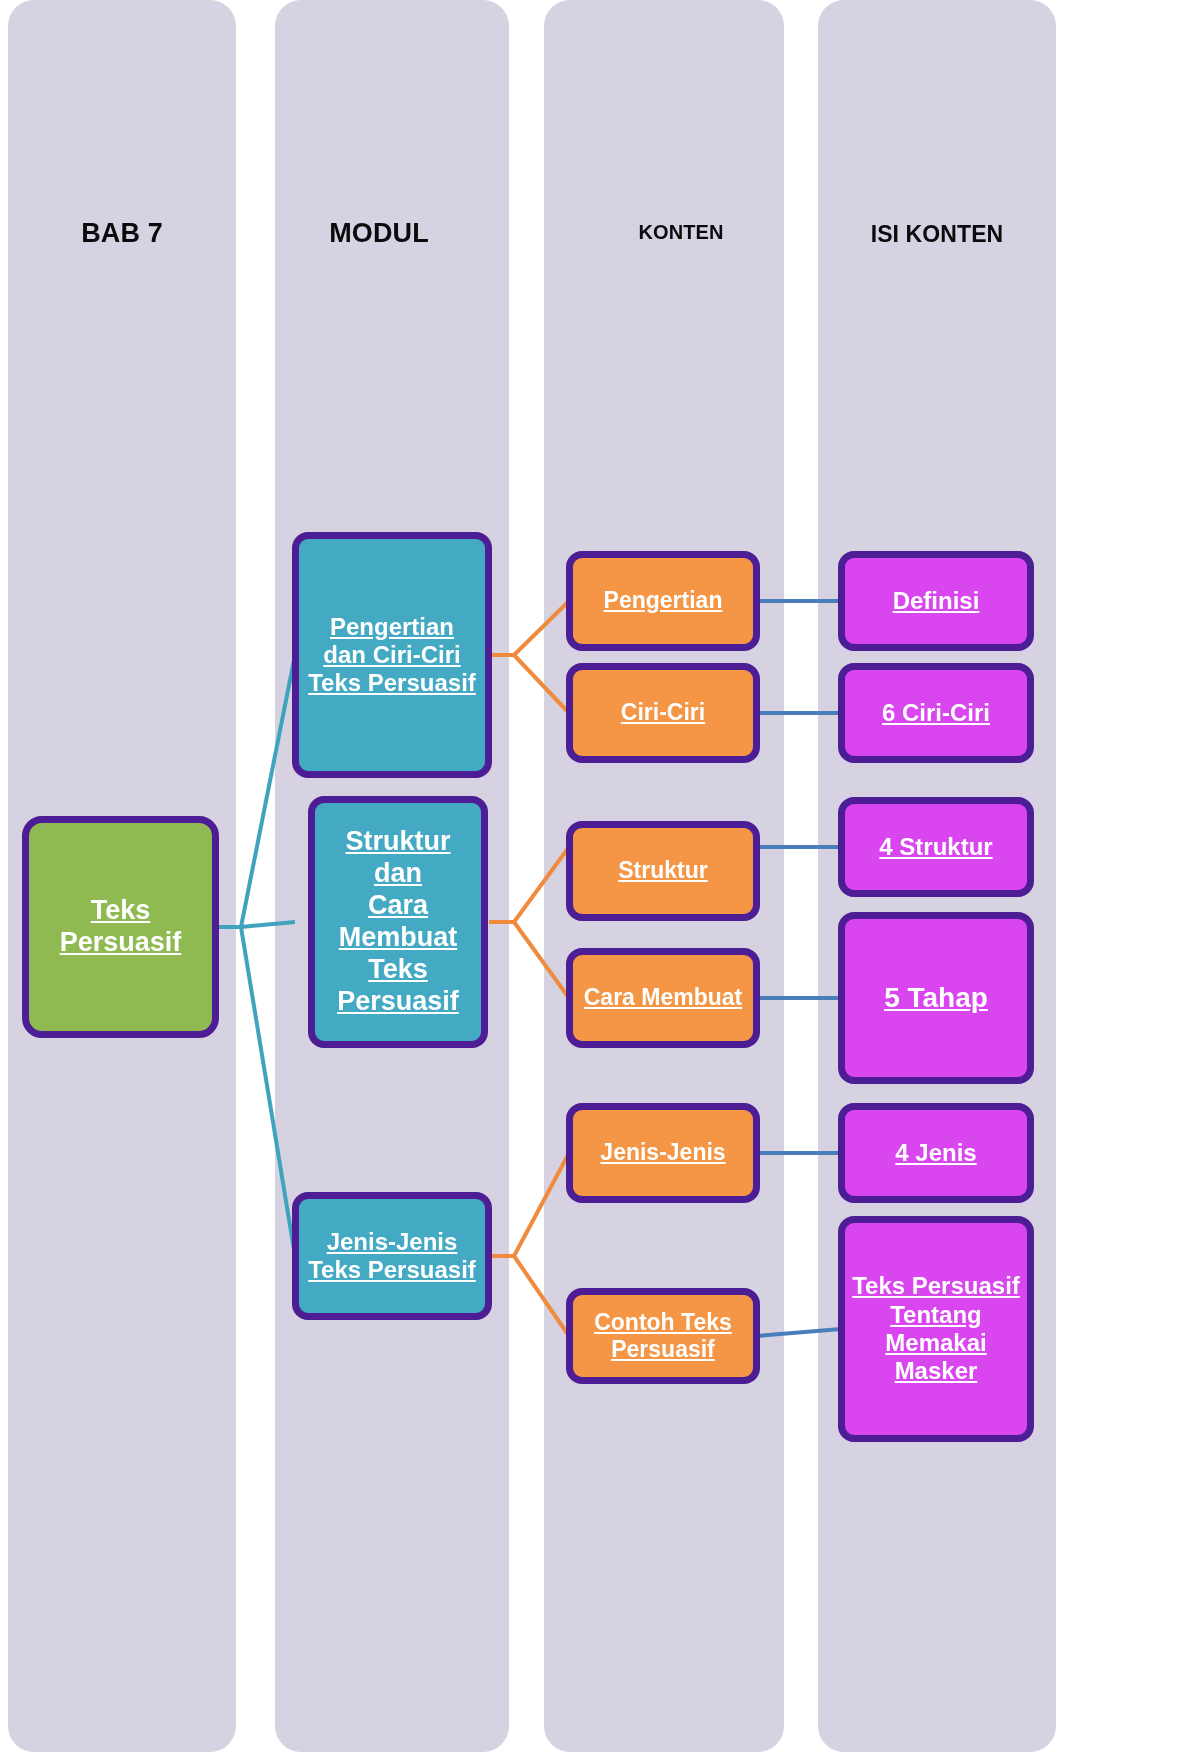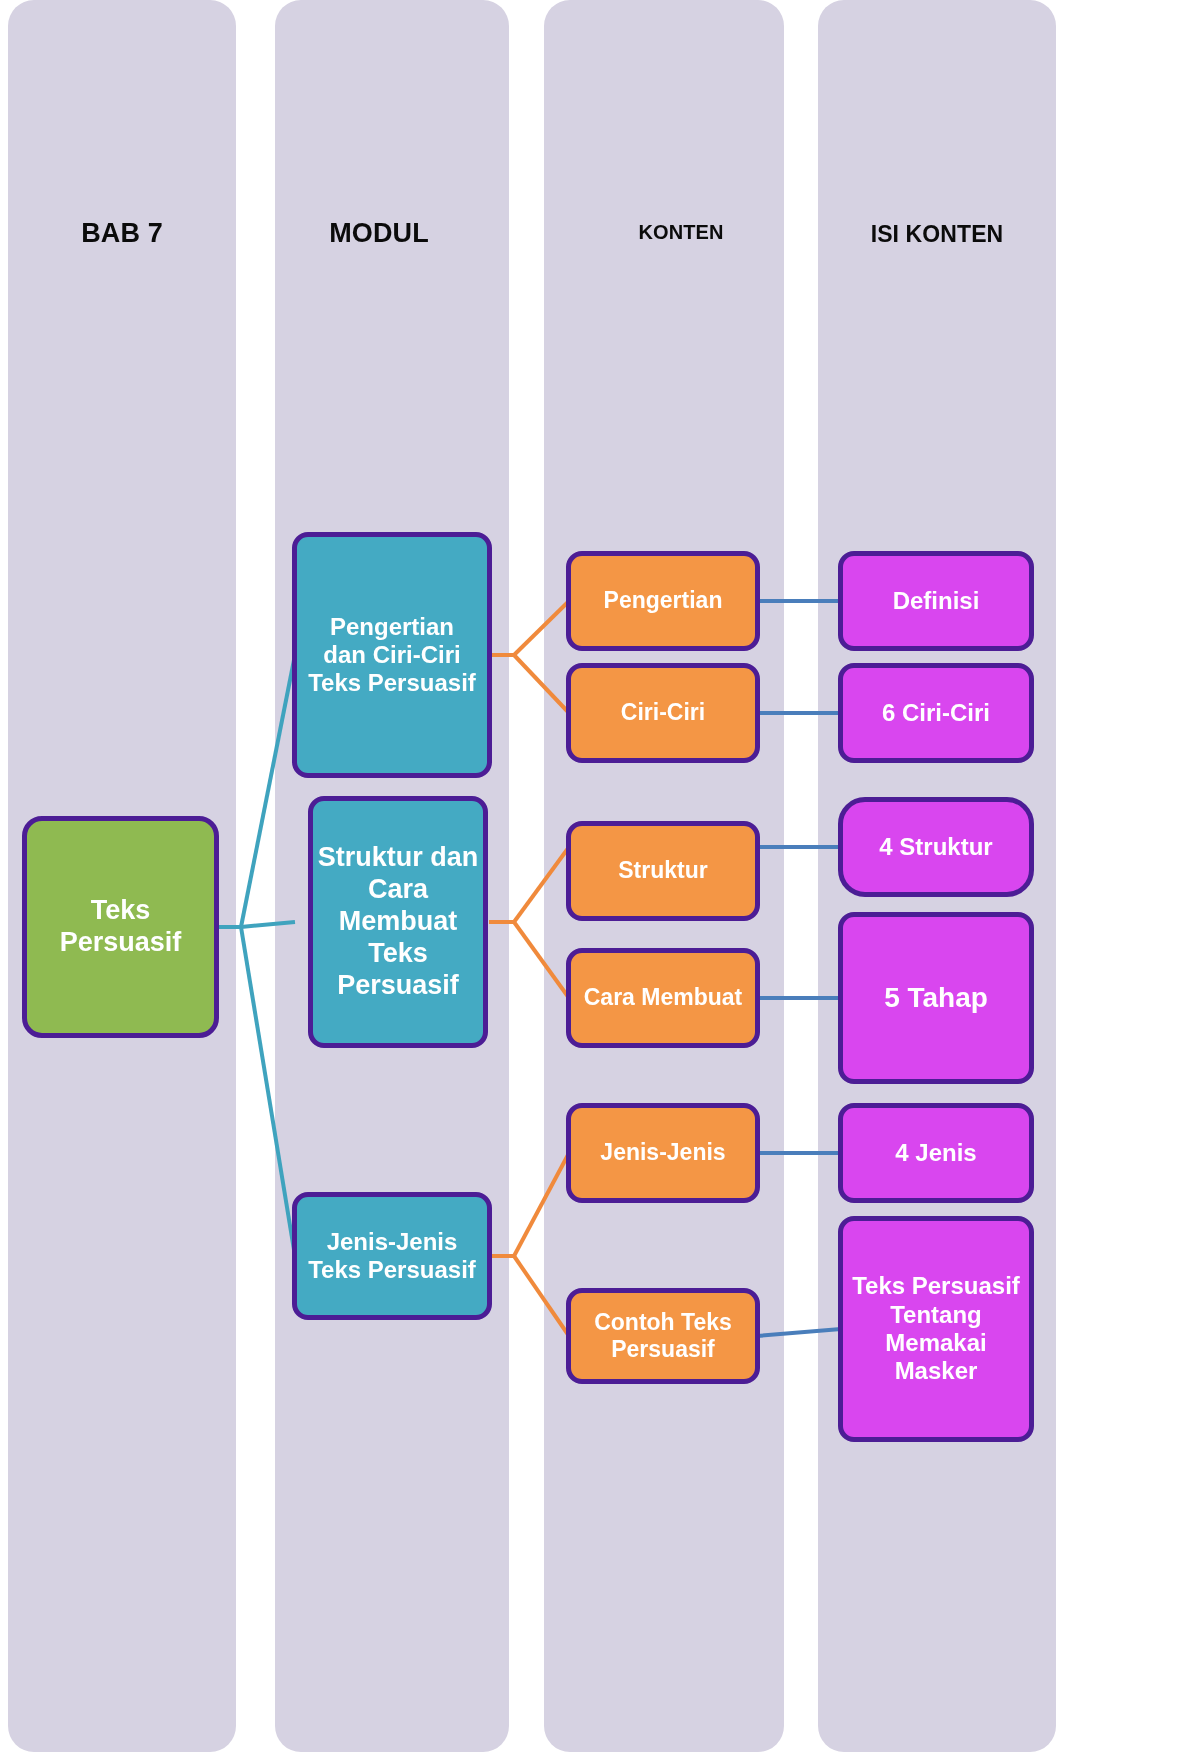--- a/index.html
+++ b/index.html
@@ -36,24 +36,25 @@
   
   .node {
     position: absolute;
     box-sizing: border-box;
     display: flex;
     align-items: center;
     justify-content: center;
     text-align: center;
     color: #ffffff;
     font-weight: bold;
-    border: 5px solid #4c1d95;
+    border: 7px solid #4c1d95;
     border-radius: 16px;
     line-height: 1.18;
     padding: 2px 4px;
+    text-decoration: underline;
   }
   .node span { display: block; }
 
   .node-root   { background: #8FBA51; border-radius: 20px; }
   .node-modul  { background: #44AAC3; }
   .node-konten { background: #F49645; }
   .node-isi    { background: #d946ef; }
 
   
   #links {
@@ -166,21 +167,21 @@
       <div class="node node-isi" style="left: 838px; top: 551px; width: 196px; height: 100px; font-size: 24px;">
         <div>
           <span>Definisi</span>
         </div>
       </div>
       <div class="node node-isi" style="left: 838px; top: 663px; width: 196px; height: 100px; font-size: 24px;">
         <div>
           <span>6 Ciri-Ciri</span>
         </div>
       </div>
-      <div class="node node-isi" style="left: 838px; top: 797px; width: 196px; height: 100px; font-size: 24px; border-radius: 27px;">
+      <div class="node node-isi" style="left: 838px; top: 797px; width: 196px; height: 100px; font-size: 24px;">
         <div>
           <span>4 Struktur</span>
         </div>
       </div>
       <div class="node node-isi" style="left: 838px; top: 912px; width: 196px; height: 172px; font-size: 28px; text-align: center;">
         <div>
           <span>5 Tahap</span>
         </div>
       </div>
       <div class="node node-isi" style="left: 838px; top: 1103px; width: 196px; height: 100px; font-size: 24px;">

